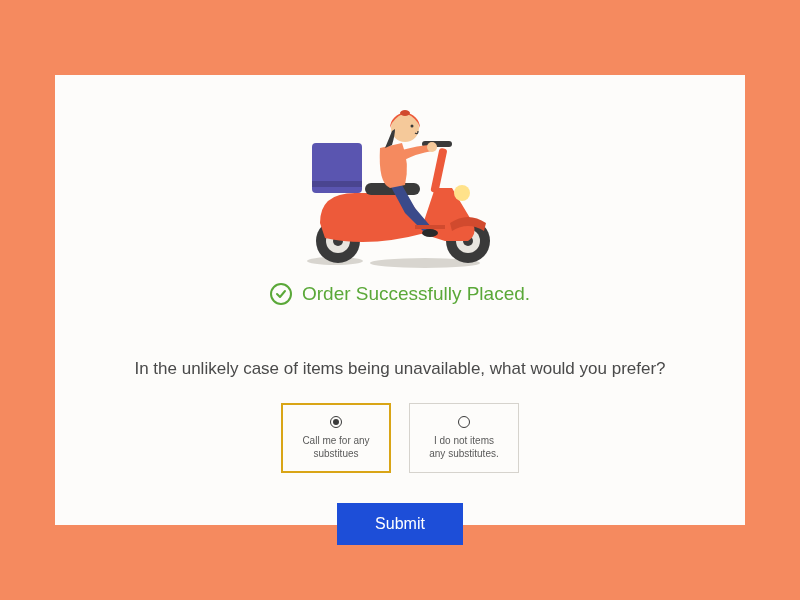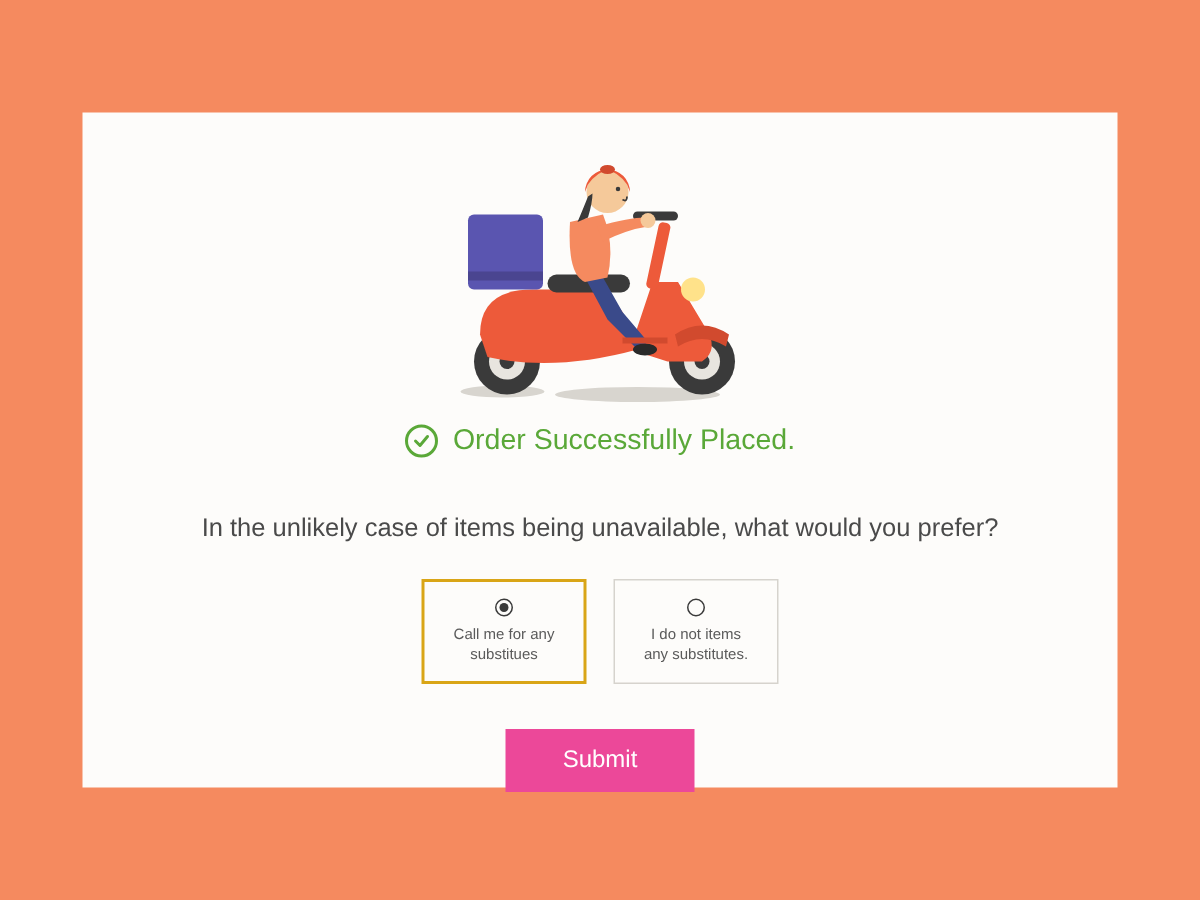--- a/index.html
+++ b/index.html
@@ -46,21 +46,21 @@
       color: #5aa838;
       font-size: 19px;
       font-weight: 500;
     }
     .divider {
       width: 100%;
       height: 1px;
       background: #e6e3de;
     }
     .question {
-      margin-top: 19px;
+      margin-top: 36px;
       font-size: 17px;
       color: #4a4a4a;
       font-weight: 400;
     }
     .options {
       display: flex;
       gap: 18px;
       margin-top: 24px;
     }
     .option {
@@ -96,21 +96,21 @@
     }
     .option-text {
       font-size: 10px;
       color: #5a5a5a;
       text-align: center;
       line-height: 1.3;
       white-space: pre-line;
     }
     .submit-btn {
       margin-top: 30px;
-      background: #ec4899;
+      background: #1d4ed8;
       color: #fff;
       border: none;
       padding: 12px 38px;
       font-size: 16px;
       cursor: pointer;
       font-family: inherit;
     }
   </style>
 </head>
 <body>

